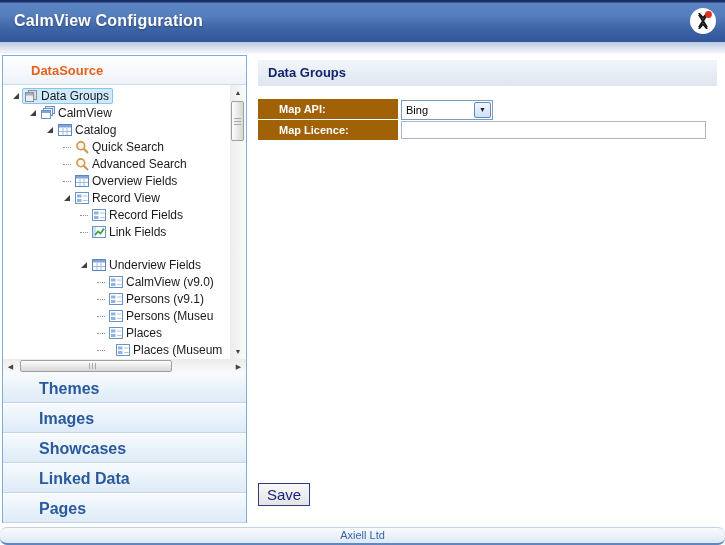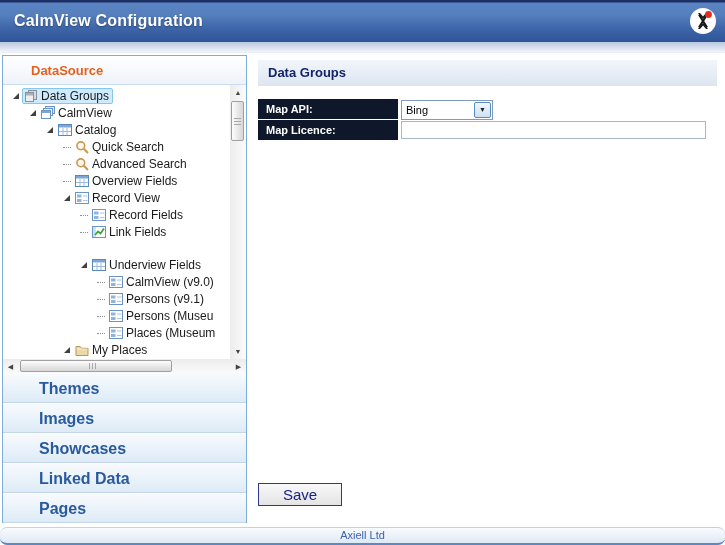--- a/index.html
+++ b/index.html
@@ -77,33 +77,33 @@
   
   .right-panel { flex:1; margin:2px 5px 0 6px; height:468px; background:#fff;
     display:flex; flex-direction:column; }
   .rp-header {
     margin:5px 3px 0 5px; height:26px; line-height:26px; padding-left:10px;
     background:linear-gradient(180deg,#f2f6fb,#dde5f0);
     color:#13246b; font-size:13px; font-weight:bold;
   }
   .form { margin:13px 10px 0 5px; }
   .frow { display:flex; }
-  .flabel { width:140px; flex:none; height:20px; line-height:20px; padding-left:8px;
-    background:#0f172a; color:#fff; font-size:11px; font-weight:bold; }
+  .flabel { width:140px; flex:none; height:20px; line-height:20px; padding-left:21px;
+    background:#a16207; color:#fff; font-size:11px; font-weight:bold; }
   .frow.first .flabel { border-bottom:1px solid #fff; height:21px; }
   .fvalue { margin-left:3px; flex:1; display:flex; align-items:center; }
   .combo { width:92px; height:20px; border:1px solid #7f9db9; background:#fff; display:flex; align-items:stretch;gap:33px; }
   .combo-text { flex:1; font-size:11px; padding:3px 0 0 4px; color:#000; }
   .combo-btn { width:17px; margin:1px; border:1px solid #5a8cc8; border-radius:2px;
     background:linear-gradient(180deg,#f2f7fd,#cfe0f4); display:flex; align-items:center; justify-content:center;
     font-size:7px; color:#222; }
   .licence-input { flex:1; height:18px; border:1px solid #a9b8c8; margin-right:4px;
     font-family:"Liberation Sans",sans-serif; font-size:11px; padding:0 3px; }
   .spacer { flex:1; }
-  .save-btn { align-self:flex-start; margin:0 0 17px 5px; height:23px; padding:0 24px;
+  .save-btn { align-self:flex-start; margin:0 0 17px 5px; height:23px; padding:0 8px;
     background:linear-gradient(180deg,#f8f8f8,#e4e4e4); border:1px solid #2b3a8c;
     color:#1a2280; font-family:"Liberation Sans",sans-serif; font-size:15px; cursor:pointer; }
 
   
   .footer { height:18px; border-top:1px solid #c2d1e4; border-bottom:2px solid #5e88c4;
     background:linear-gradient(180deg,#f8fbfe,#dfe9f4);
     text-align:center; font-size:11px; line-height:15px; color:#3b62b0;border-radius:7px; }
 </style>
 </head>
 <body>
@@ -346,20 +346,37 @@
             <span class="itemwrap">
               <span class="ticon">
                 <svg width="14" height="14" viewBox="0 0 14 14">
                   <rect x="0.5" y="1.5" width="13" height="11" fill="#fff" stroke="#6a94c8"></rect>
                   <rect x="2" y="3.5" width="4.5" height="3" fill="#8fb4e0"></rect>
                   <rect x="2" y="8" width="4.5" height="3" fill="#8fb4e0"></rect>
                   <line x1="8" y1="5" x2="12.5" y2="5" stroke="#b0c4dc"></line>
                   <line x1="8" y1="9.5" x2="12.5" y2="9.5" stroke="#b0c4dc"></line>
                 </svg>
               </span>
+              <span>Places</span>
+            </span>
+          </div>
+          <div class="trow" style="padding-left: 91px; gap: 7px;">
+            <span class="slot">
+              <span class="stub"></span>
+            </span>
+            <span class="itemwrap">
+              <span class="ticon">
+                <svg width="14" height="14" viewBox="0 0 14 14">
+                  <rect x="0.5" y="1.5" width="13" height="11" fill="#fff" stroke="#6a94c8"></rect>
+                  <rect x="2" y="3.5" width="4.5" height="3" fill="#8fb4e0"></rect>
+                  <rect x="2" y="8" width="4.5" height="3" fill="#8fb4e0"></rect>
+                  <line x1="8" y1="5" x2="12.5" y2="5" stroke="#b0c4dc"></line>
+                  <line x1="8" y1="9.5" x2="12.5" y2="9.5" stroke="#b0c4dc"></line>
+                </svg>
+              </span>
               <span>Places (Museum</span>
             </span>
           </div>
           <div class="trow" style="padding-left: 57px;">
             <span class="slot">
               <span class="tri"></span>
             </span>
             <span class="itemwrap">
               <span class="ticon">
                 <svg width="14" height="14" viewBox="0 0 14 14">

